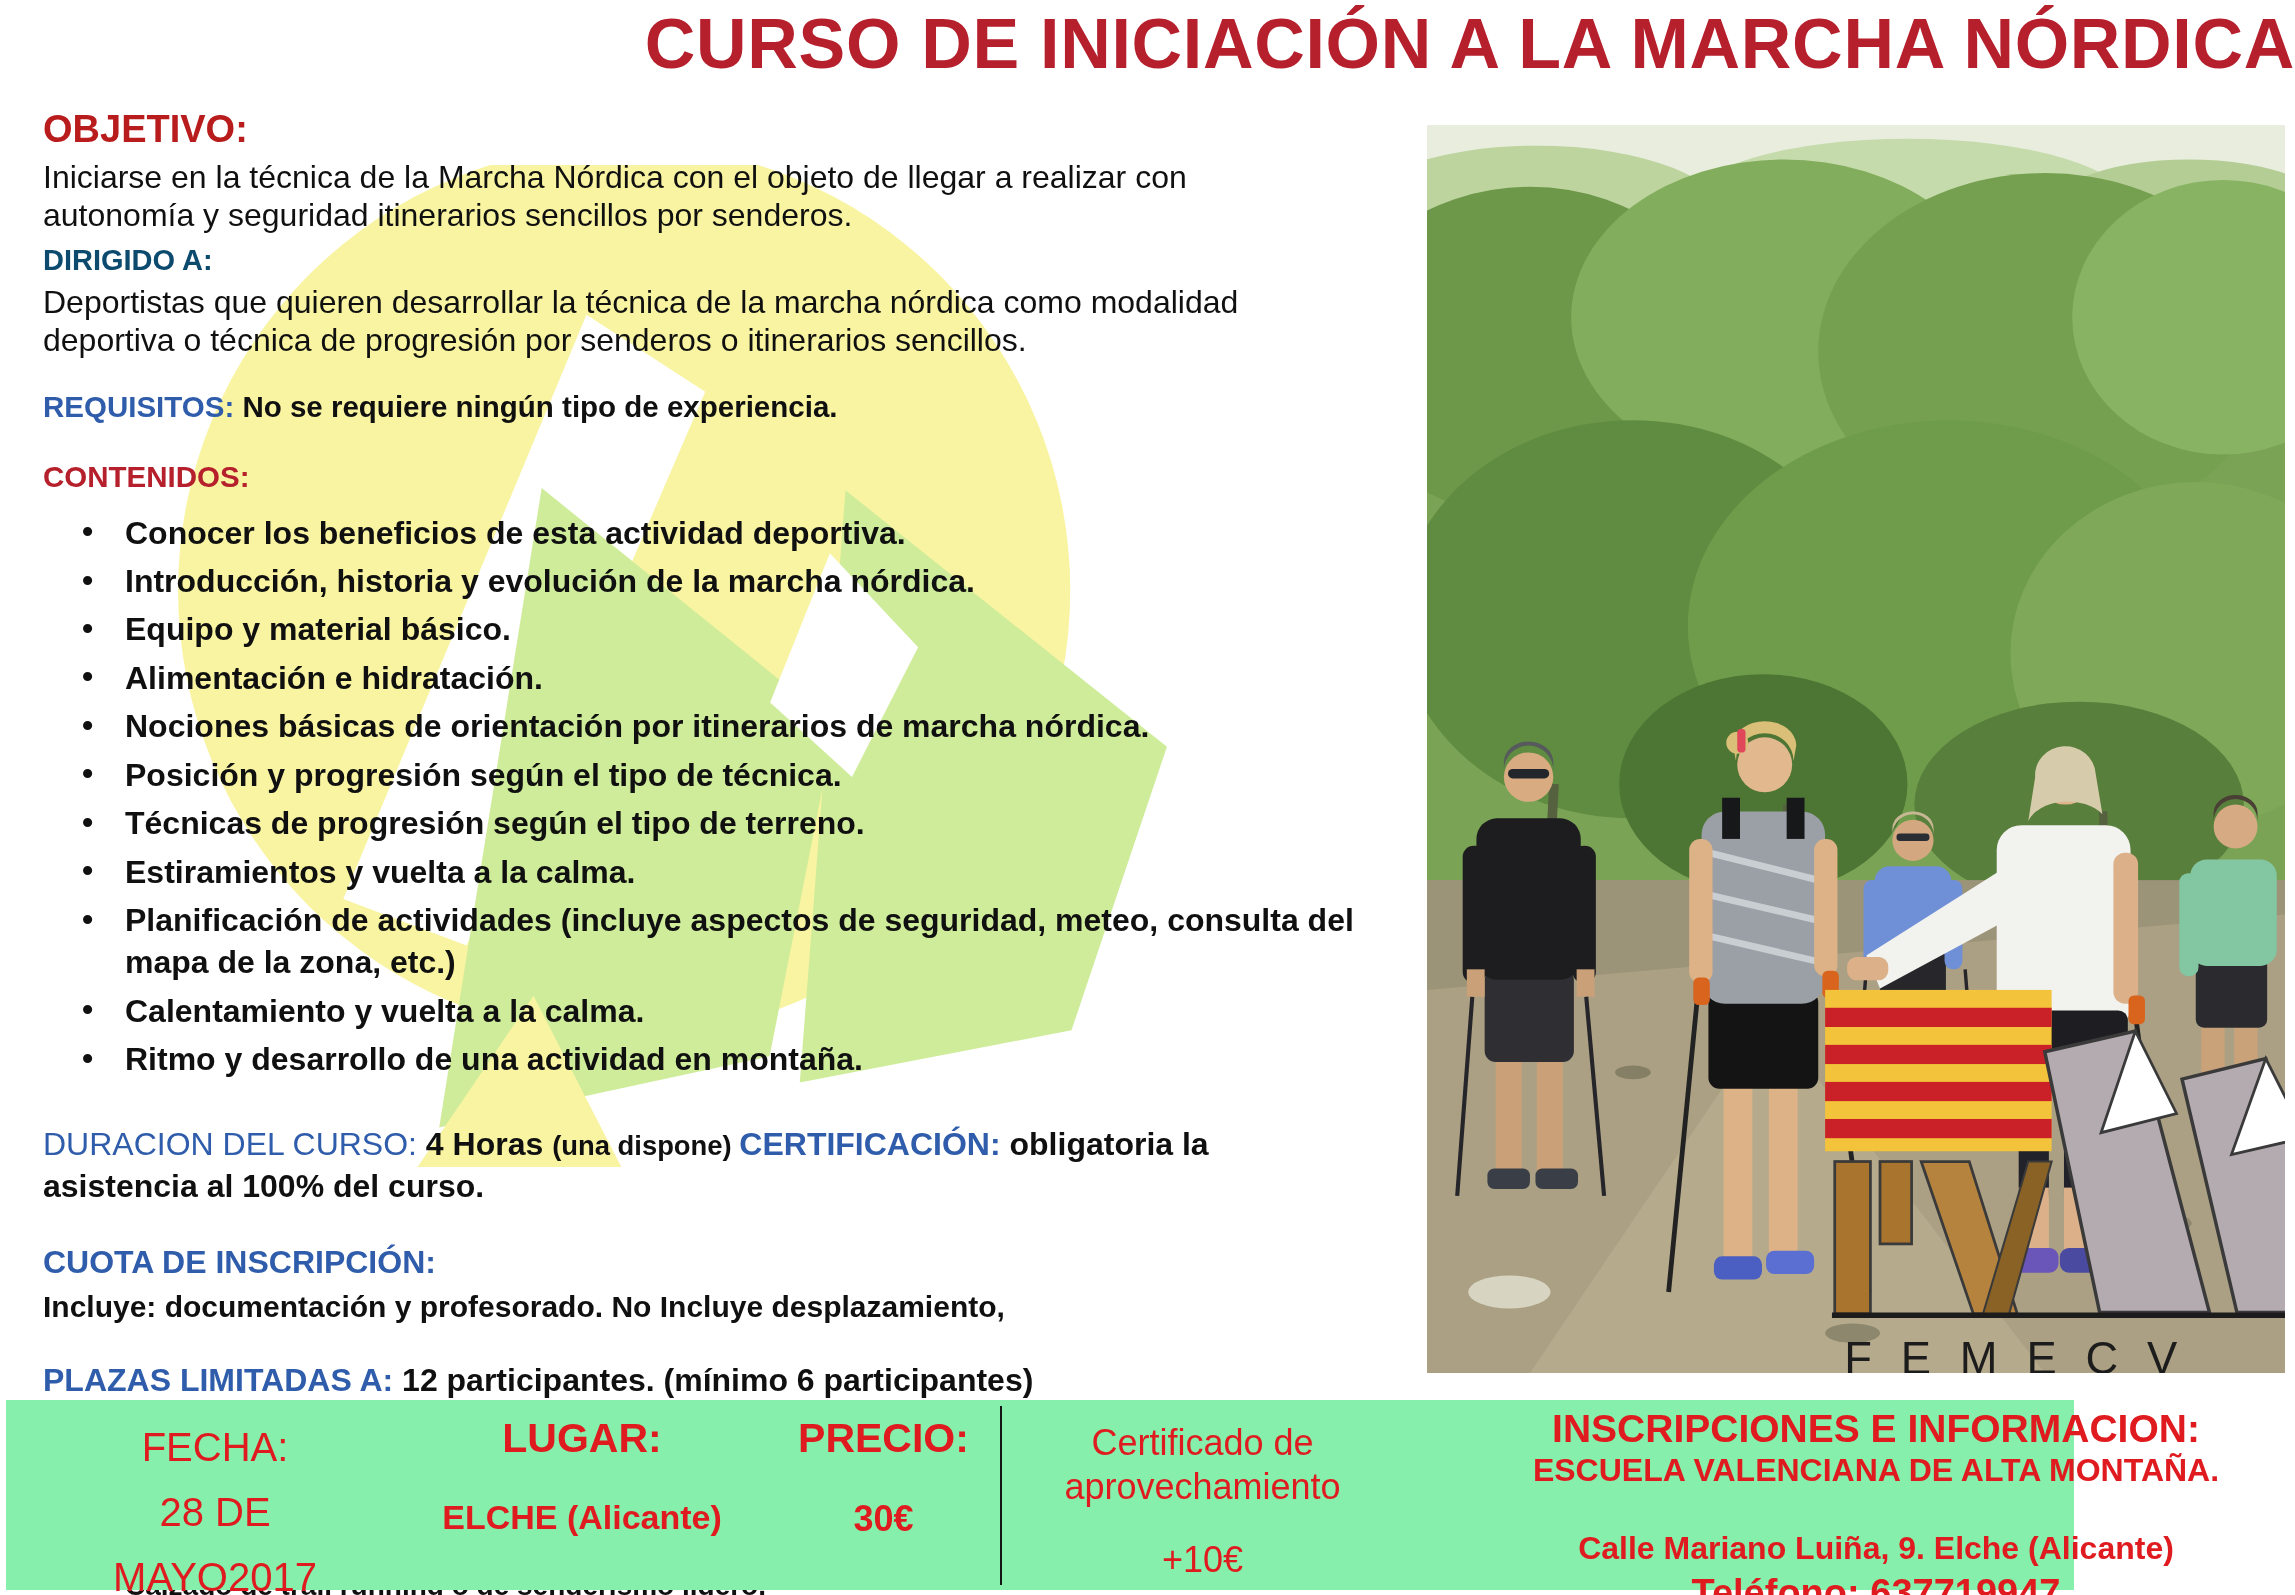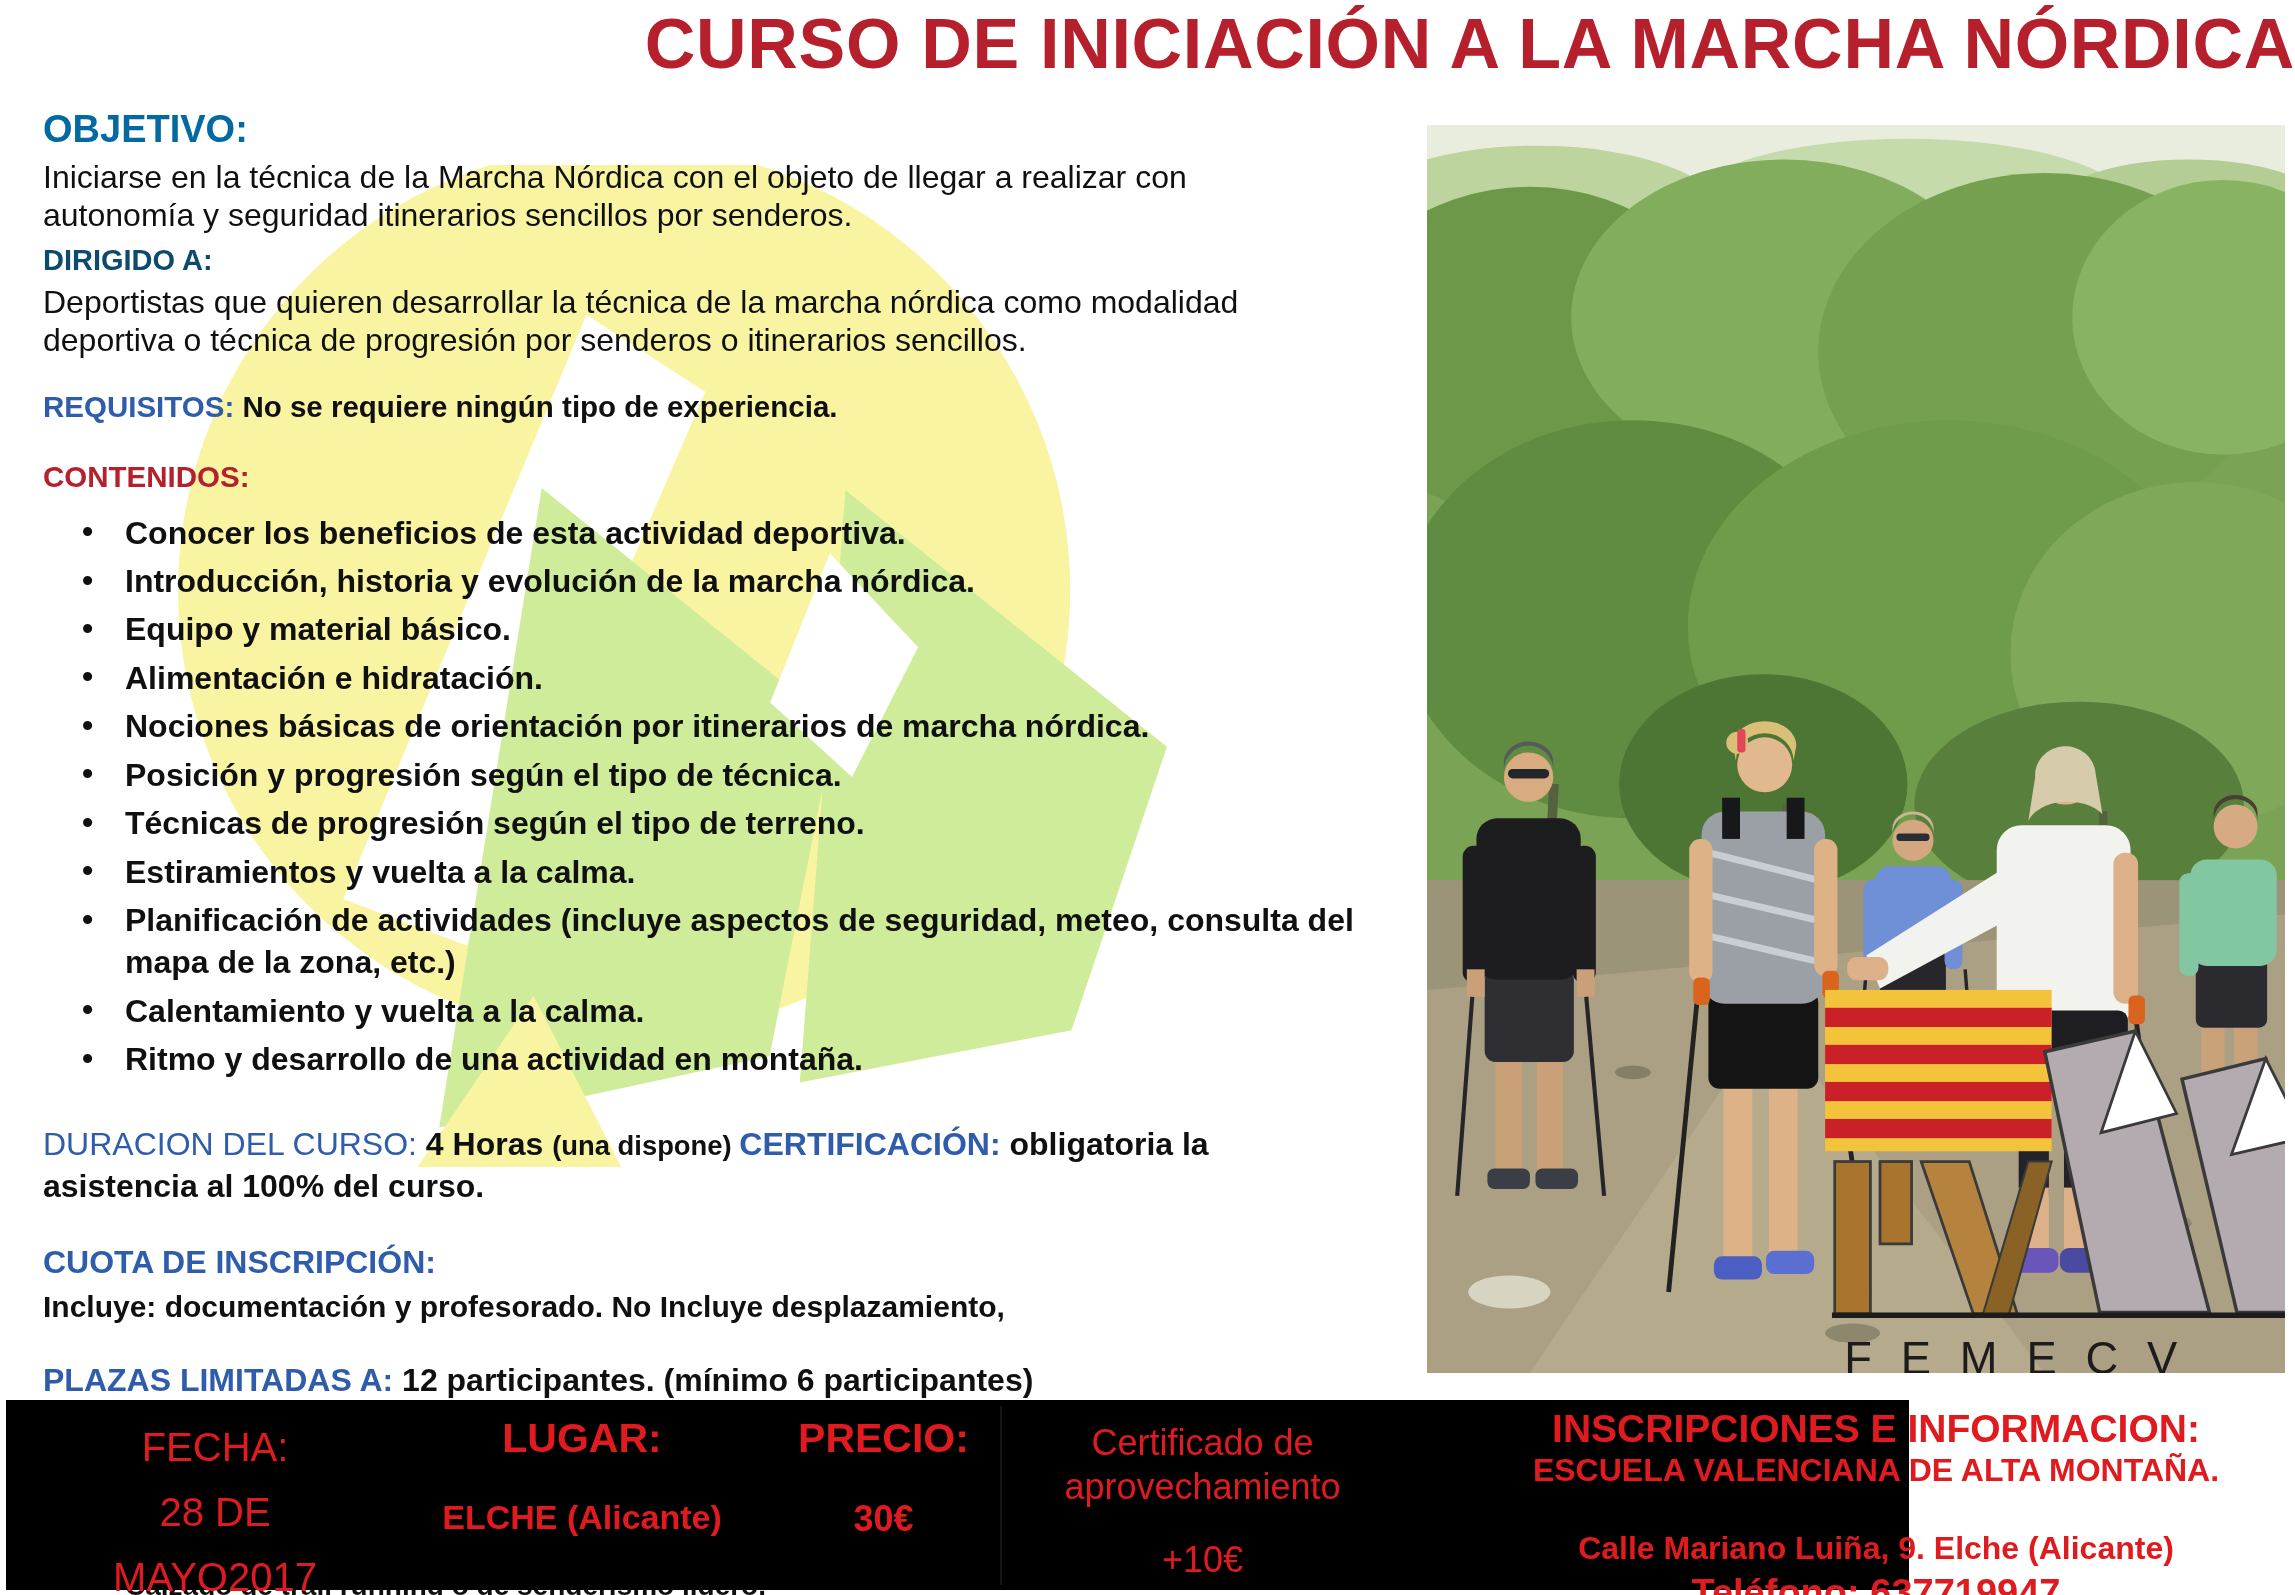--- a/index.html
+++ b/index.html
@@ -5,21 +5,21 @@
   html,body{margin:0;padding:0;background:#ffffff;}
   .page{position:relative;width:2295px;height:1596px;background:#ffffff;overflow:hidden;
         font-family:"Liberation Sans",sans-serif;color:#101010;}
   
   .title{position:absolute;top:4.1px;left:0;width:100%;text-align:right;
          font-size:70px;font-weight:bold;color:#b5202c;letter-spacing:0.7px;margin:0;}
   
   .watermark{position:absolute;left:82px;top:165px;z-index:0;}
   
   .left-col{position:absolute;left:43px;top:108px;width:1355px;z-index:2;}
-  .h-obj{font-size:38px;font-weight:bold;color:#0369a1;margin:0 0 6.9px 0;}
+  .h-obj{font-size:38px;font-weight:bold;color:#b91c1c;margin:0 0 6.9px 0;}
   .body-p{font-size:32px;line-height:1.2;margin:0;width:1276px;}
   .h-dir{font-size:29px;font-weight:bold;color:#0c4a6e;margin:9.6px 0 5.5px 0;}
   .req-p{margin:30px 0 0 0;font-size:29.5px;font-weight:bold;width:1304px;}
   .lbl-blue{color:#2f5dab;}
   .h-cont{font-size:29.5px;font-weight:bold;color:#b5202c;margin:36px 0 0 0;}
   ul.cont{list-style:none;margin:18px 0 0 0;padding:0 0 0 82px;
           font-size:32px;font-weight:bold;line-height:1.32;width:1263px;}
   ul.cont li{position:relative;margin-bottom:6.2px;}
   ul.cont li::before,ul.mat li::before{content:"\2022";position:absolute;left:-43px;top:-1.4px;}
   .duracion{margin:44px 0 0 0;font-size:32px;font-weight:bold;width:1290px;line-height:1.3;}
@@ -29,22 +29,22 @@
   .incluye{font-size:30px;font-weight:bold;margin:8.2px 0 0 0;}
   .plazas{margin:38px 0 0 0;font-size:32px;font-weight:bold;}
   .h-mat{font-size:33px;font-weight:bold;color:#2f5dab;margin:38px 0 0 0;}
   ul.mat{list-style:none;margin:13.7px 0 0 0;padding:0 0 0 82px;
          font-size:28px;font-weight:bold;line-height:1.28;width:1304px;}
   ul.mat li{position:relative;margin-bottom:4.1px;}
   .serif{font-family:"Liberation Serif",serif;}
   
   .photo{position:absolute;left:1427px;top:125px;width:858px;height:1248px;z-index:1;}
   
-  .footer{position:absolute;left:5.5px;top:1400px;width:1903px;height:190px;
-          background:#000000;z-index:3;color:#e01b1f;}
+  .footer{position:absolute;left:5.5px;top:1400px;width:2048px;height:190px;
+          background:#86efac;z-index:3;color:#e01b1f;padding-left:20px;}
   .fcol{position:absolute;text-align:center;}
   .f-fecha{left:62px;top:15px;width:295px;font-size:40px;line-height:1.62;font-weight:normal;}
   .f-lugar{left:391px;top:15px;width:371px;font-weight:bold;text-align:center;}
   .f-lugar .l1{font-size:41px;}
   .f-lugar .l2{font-size:34px;margin-top:36px;}
   .f-precio{left:775px;top:15px;width:206px;font-weight:bold;}
   .f-precio .l1{font-size:41px;}
   .f-precio .l2{font-size:36px;margin-top:36px;}
   .fdivider{position:absolute;left:994px;top:5.5px;width:2.7px;height:179px;background:#151515;}
   .f-cert{left:998px;top:20.6px;width:398px;font-weight:normal;font-size:36px;line-height:1.22;}

